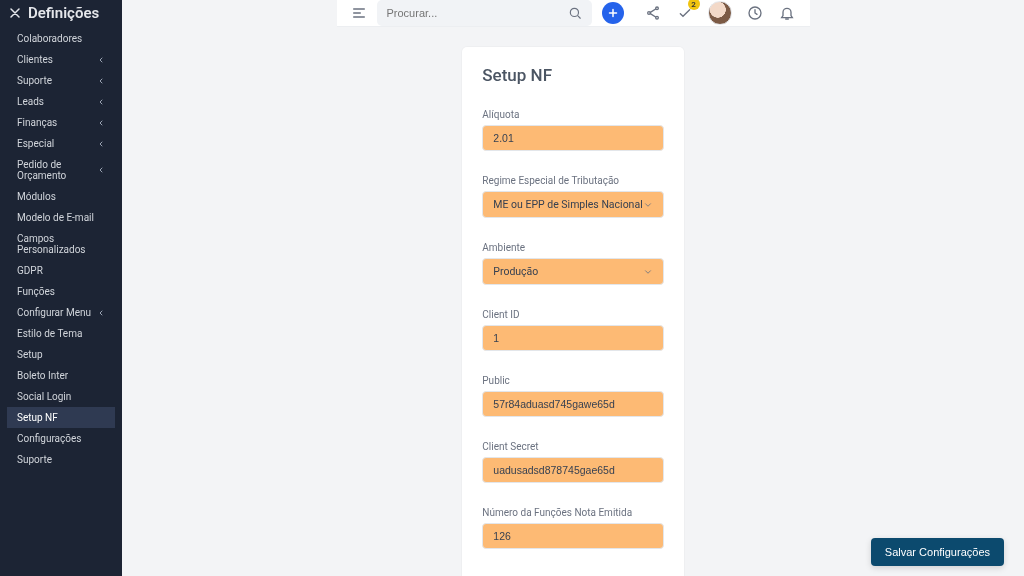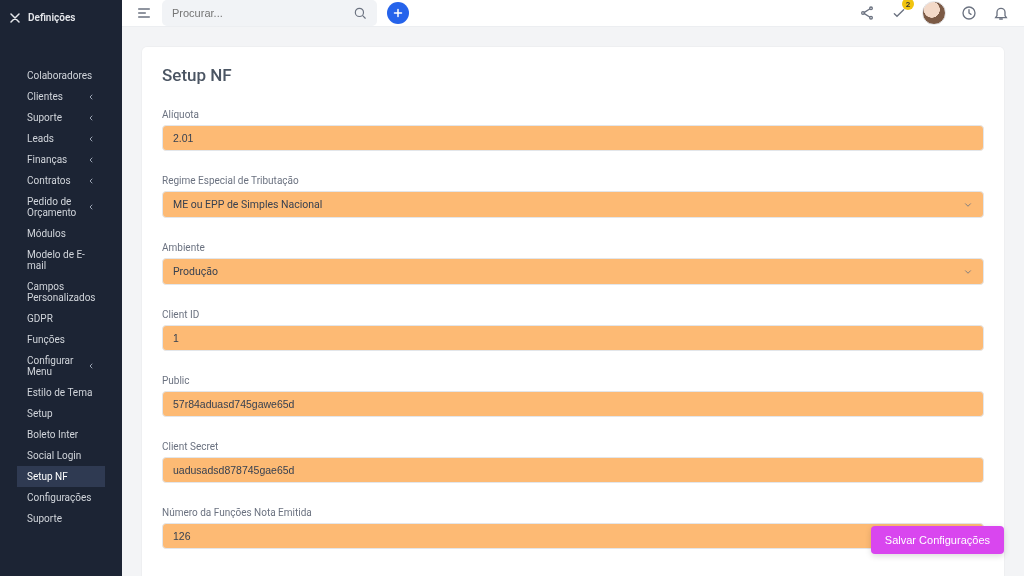--- a/index.html
+++ b/index.html
@@ -1,45 +1,45 @@
 <!DOCTYPE html>
 <html><head>
 <meta charset="utf-8">
 <style>
   * { box-sizing: border-box; margin: 0; padding: 0; }
   html, body { font-family: -apple-system, BlinkMacSystemFont, "Segoe UI", Roboto, Helvetica, Arial, sans-serif; font-size: 12px; color: #333; height: 100%; }
   body { display: flex; min-height: 576px; }
   .sidebar { width: 122px; background: #1c2434; color: #e5e7eb; display: flex; flex-direction: column; flex-shrink: 0; }
-  .sidebar-header { display: flex; align-items: center; gap: 8px; padding: 12px 10px; font-size: 10px; font-weight: 600; }
+  .sidebar-header { display: flex; align-items: center; gap: 8px; padding: 4px 10px; font-size: 15px; font-weight: 600; }
   .sidebar-header .close { width: 10px; height: 10px; display: inline-flex; align-items: center; justify-content: center; cursor: pointer; }
-  .sidebar-list { list-style: none; padding: 2px 17px; margin-top: 28px; }
+  .sidebar-list { list-style: none; padding: 2px 7px; }
   .sidebar-item { display: flex; align-items: center; justify-content: space-between; padding: 5px 10px; font-size: 10px; color: #d1d5db; cursor: pointer; }
   .sidebar-item.active { background: #2f3a52; color: #fff; }
   .chev { width: 8px; height: 8px; display: inline-flex; align-items: center; justify-content: center; color: #9aa3b2; }
-  .main { flex: 1; display: flex; flex-direction: column; background: #f3f4f6; min-width: 0; }
+  .main { flex: 1; display: flex; flex-direction: column; background: #f3f4f6; min-width: 0; align-items: center; }
   .topbar { height: 40px; background: #fff; display: flex; align-items: center; padding: 0 14px; gap: 10px; border-bottom: 1px solid #eceef1; }
   .menu-icon { width: 16px; height: 16px; color: #6b7280; display: inline-flex; align-items: center; justify-content: center; cursor: pointer; }
   .search { display: flex; align-items: center; background: #f1f3f6; border-radius: 5px; padding: 0 10px; height: 26px; width: 215px; }
   .search input { flex: 1; border: none; outline: none; background: transparent; font-size: 11px; color: #6b7280; }
   .search .srch-icon { width: 14px; height: 14px; color: #6b7280; display: inline-flex; align-items: center; justify-content: center; }
   .plus-btn { width: 22px; height: 22px; border-radius: 50%; background: #2563eb; color: #fff; display: inline-flex; align-items: center; justify-content: center; cursor: pointer; }
   .topbar-spacer { flex: 1; }
   .top-actions { display: flex; align-items: center; gap: 14px; }
   .top-icon { width: 18px; height: 18px; color: #6b7280; display: inline-flex; align-items: center; justify-content: center; cursor: pointer; position: relative; }
   .badge { position: absolute; top: -6px; right: -6px; background: #f1c40f; color: #333; font-size: 8px; border-radius: 50%; width: 12px; height: 12px; display: flex; align-items: center; justify-content: center; font-weight: 600; }
   .avatar { width: 24px; height: 24px; border-radius: 50%; background: radial-gradient(circle at 40% 35%, #f3d9c8 0 40%, #7c5a45 42% 100%); border: 1px solid #e5e7eb; cursor: pointer; }
   .content { padding: 20px; }
   .card { background: #fff; border-radius: 5px; padding: 18px 20px 28px 20px; box-shadow: 0 0 0 1px rgba(0,0,0,0.02); }
   .card h1 { font-size: 17px; font-weight: 500; color: #4b5563; margin-bottom: 18px; }
   .form-group { margin-bottom: 18px; margin-top: 24px; }
   .form-group label { display: block; font-size: 10px; color: #6b7280; margin-bottom: 5px; }
   .form-control, .select-control { width: 100%; border: 1px solid #e3e6ea; border-radius: 4px; padding: 6px 10px; font-size: 10.5px; color: #374151; background: #fdba74; outline: none; }
   .select-control { display: flex; align-items: center; justify-content: space-between; cursor: pointer; }
   .select-control .sel-chev { width: 10px; height: 10px; color: #6b7280; display: inline-flex; align-items: center; justify-content: center; }
-  .save-btn { position: fixed; right: 20px; bottom: 22px; background: #d946ef; color: #fff; border: none; border-radius: 4px; padding: 8px 14px; font-size: 11px; cursor: pointer; box-shadow: 0 2px 6px rgba(0,0,0,0.15); }
+  .save-btn { position: fixed; right: 20px; bottom: 10px; background: #0c4a6e; color: #fff; border: none; border-radius: 4px; padding: 8px 14px; font-size: 11px; cursor: pointer; box-shadow: 0 2px 6px rgba(0,0,0,0.15); }
 </style>
 </head>
 <body>
 
 <aside class="sidebar">
   <div class="sidebar-header">
     <span class="close">
       <svg viewBox="0 0 10 10" width="10" height="10">
           <path d="M1 1 L9 9 M9 1 L1 9" stroke="#e5e7eb" stroke-width="1.5" stroke-linecap="round"></path>
         </svg>
@@ -76,21 +76,21 @@
       </li>
       <li class="sidebar-item">
         <span>Finanças</span>
         <span class="chev">
           <svg viewBox="0 0 24 24" width="8" height="8" fill="none" stroke="currentColor" stroke-width="3" stroke-linecap="round">
             <path d="M15 6l-6 6 6 6"></path>
           </svg>
         </span>
       </li>
       <li class="sidebar-item">
-        <span>Contratos</span>
+        <span>Especial</span>
         <span class="chev">
           <svg viewBox="0 0 24 24" width="8" height="8" fill="none" stroke="currentColor" stroke-width="3" stroke-linecap="round">
             <path d="M15 6l-6 6 6 6"></path>
           </svg>
         </span>
       </li>
       <li class="sidebar-item">
         <span>Pedido de Orçamento</span>
         <span class="chev">
           <svg viewBox="0 0 24 24" width="8" height="8" fill="none" stroke="currentColor" stroke-width="3" stroke-linecap="round">

